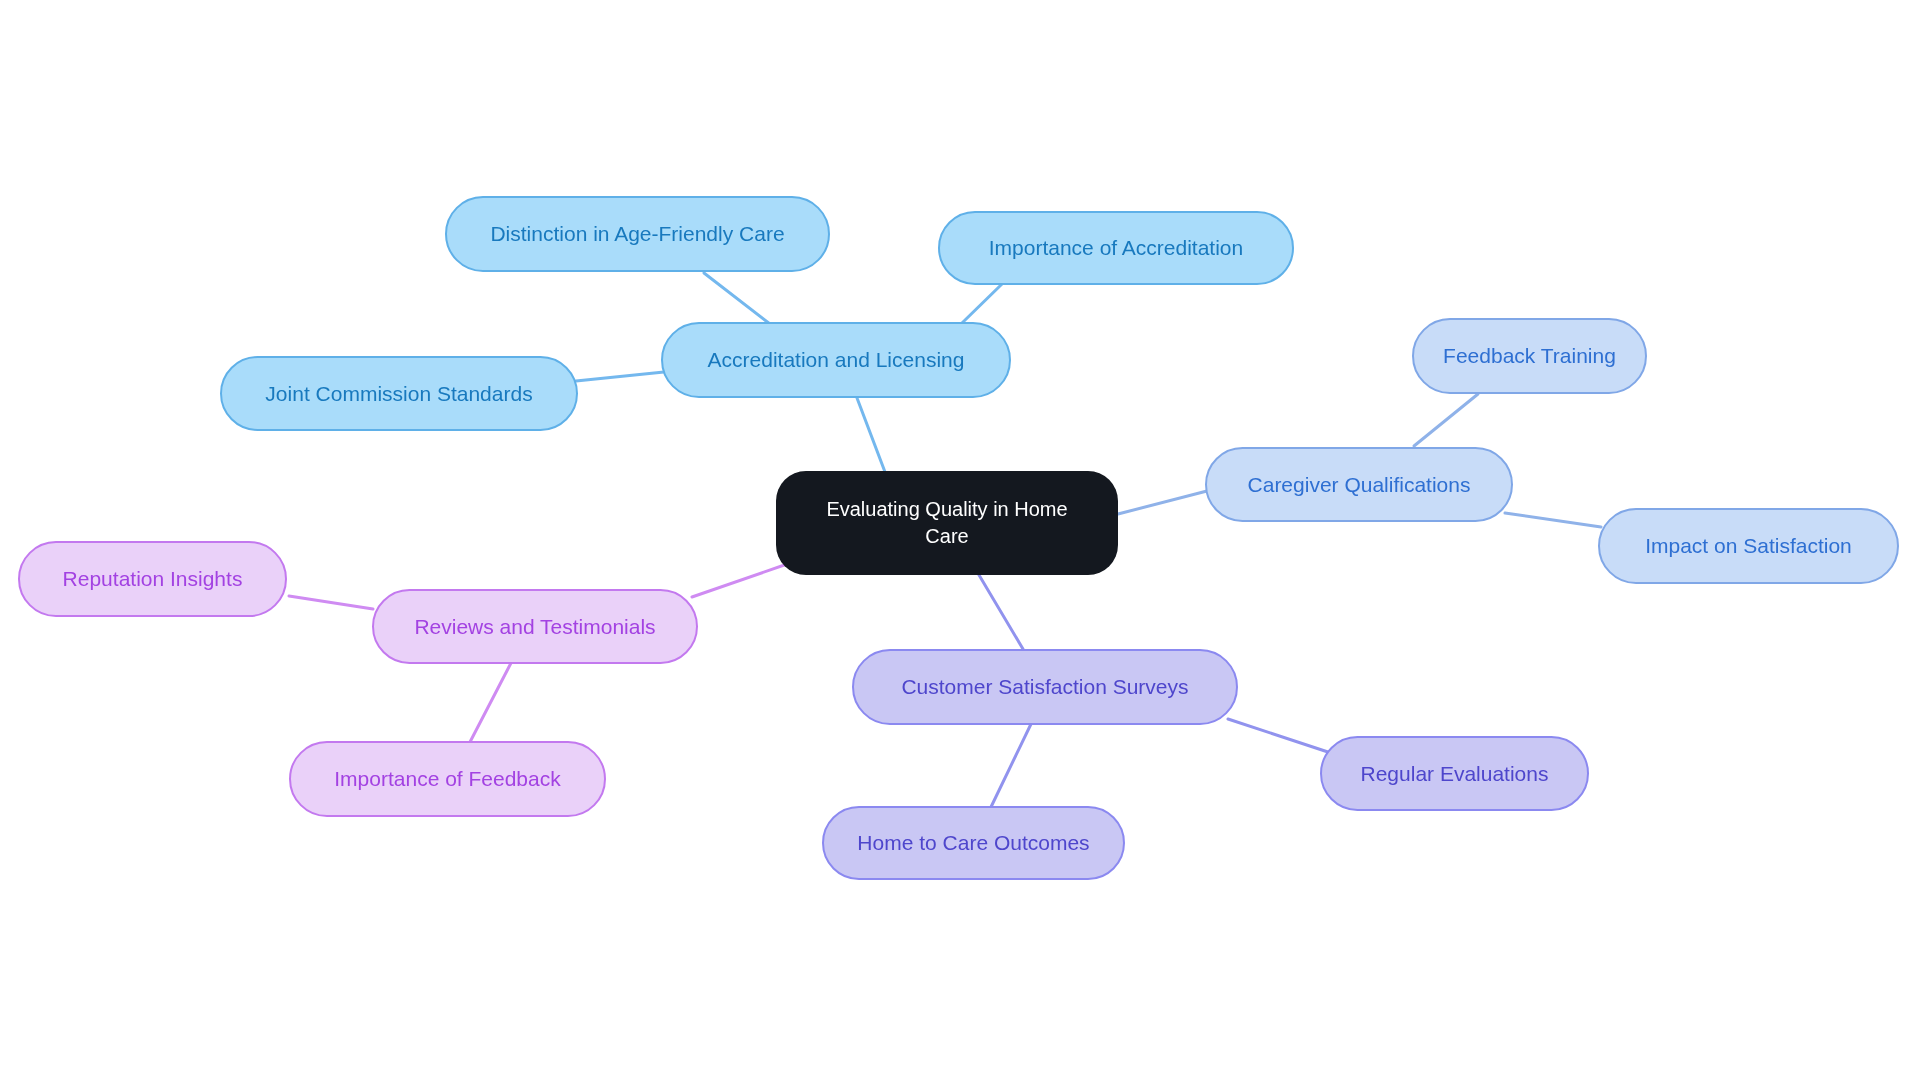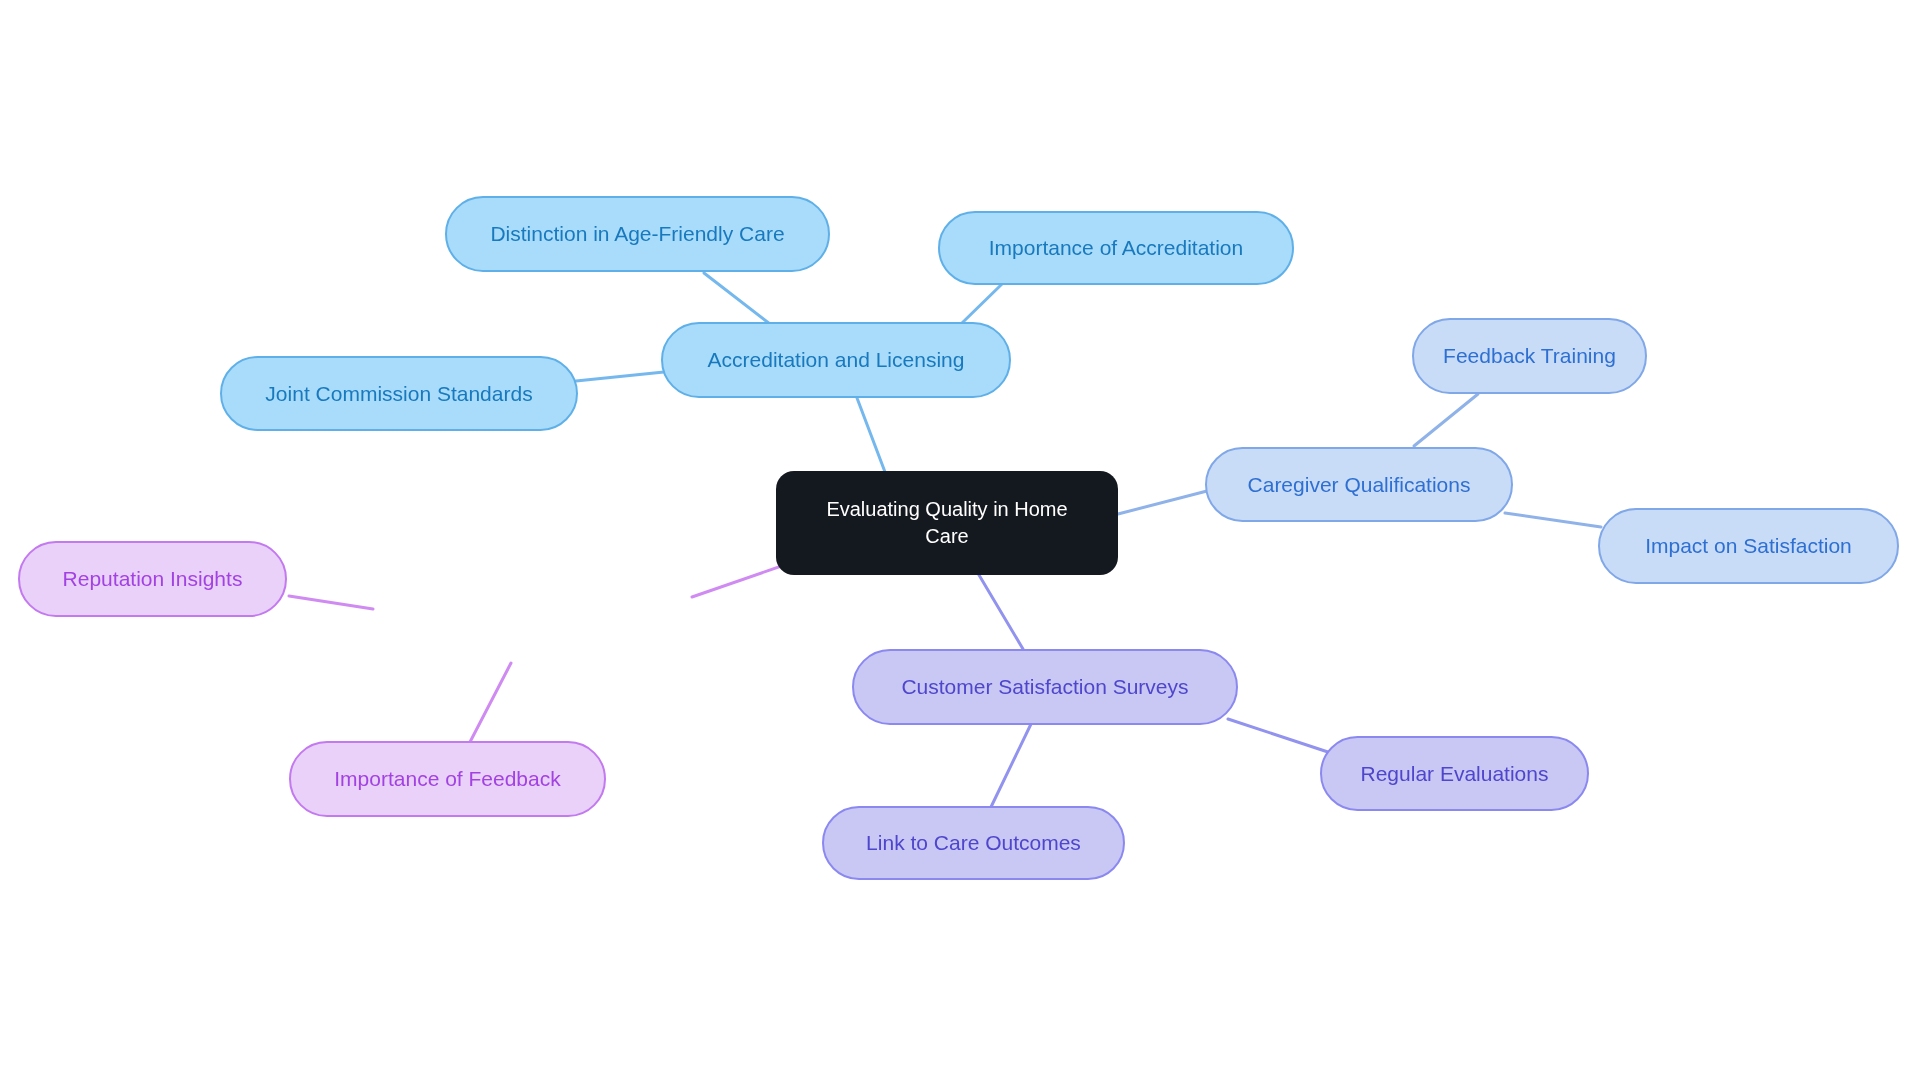--- a/index.html
+++ b/index.html
@@ -26,21 +26,21 @@
     border: 2px solid transparent;
     font-size: 21px;
     white-space: nowrap;
     box-sizing: border-box;
     cursor: default;
   }
   .node-root {
     background: #14181f;
     color: #ffffff;
     border: none;
-    border-radius: 18px;
+    border-radius: 30px;
     font-size: 20px;
     white-space: normal;
     text-align: center;
     line-height: 1.35;
     padding: 0 30px;
   }
   .c-blue   { background: #a9dcfa; border-color: #5fb0e8; color: #1879be; }
   .c-steel  { background: #c8dcf8; border-color: #80a7e7; color: #2e6fd2; }
   .c-indigo { background: #c9c7f4; border-color: #8b89f0; color: #4e46cc; }
   .c-purple { background: #ead1f9; border-color: #c379ef; color: #a342e2; }
@@ -76,18 +76,19 @@
   <div class="node c-blue" style="left:445px; top:196px; width:385px; height:76px;">Distinction in Age-Friendly Care</div>
   <div class="node c-blue" style="left:938px; top:211px; width:356px; height:74px;">Importance of Accreditation</div>
   <div class="node c-blue" style="left:220px; top:356px; width:358px; height:75px;text-align:center;">Joint Commission Standards</div>
 
   <div class="node c-steel" style="left:1205px; top:447px; width:308px; height:75px;">Caregiver Qualifications</div>
   <div class="node c-steel" style="left:1412px; top:318px; width:235px; height:76px;">Feedback Training</div>
   <div class="node c-steel" style="left:1598px; top:508px; width:301px; height:76px;">Impact on Satisfaction</div>
 
   <div class="node c-indigo" style="left:852px; top:649px; width:386px; height:76px;">Customer Satisfaction Surveys</div>
   <div class="node c-indigo" style="left:1320px; top:736px; width:269px; height:75px;">Regular Evaluations</div>
-  <div class="node c-indigo" style="left:822px; top:806px; width:303px; height:74px;">Link to Care Outcomes</div>
+  <div class="node c-indigo" style="left:822px; top:806px; width:303px; height:74px;">Home to Care Outcomes</div>
 
+  <div class="node c-purple" style="left:372px; top:589px; width:326px; height:75px;">Reviews and Testimonials</div>
   <div class="node c-purple" style="left:18px; top:541px; width:269px; height:76px;text-align:center;">Reputation Insights</div>
   <div class="node c-purple" style="left:289px; top:741px; width:317px; height:76px;">Importance of Feedback</div>
 
 </div>
 
 </body></html>

